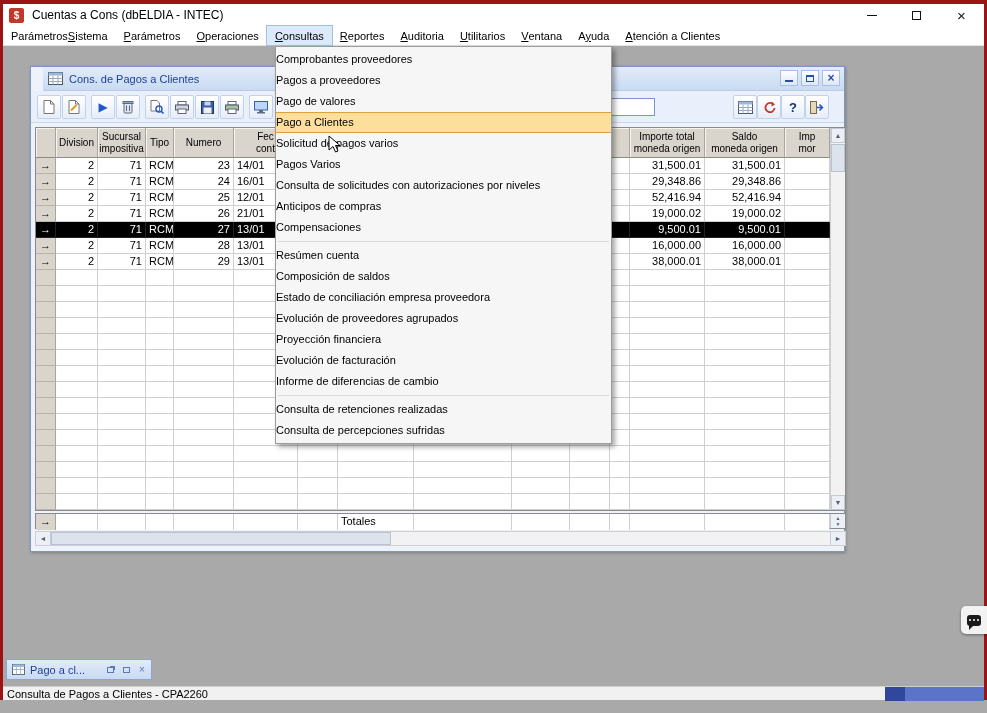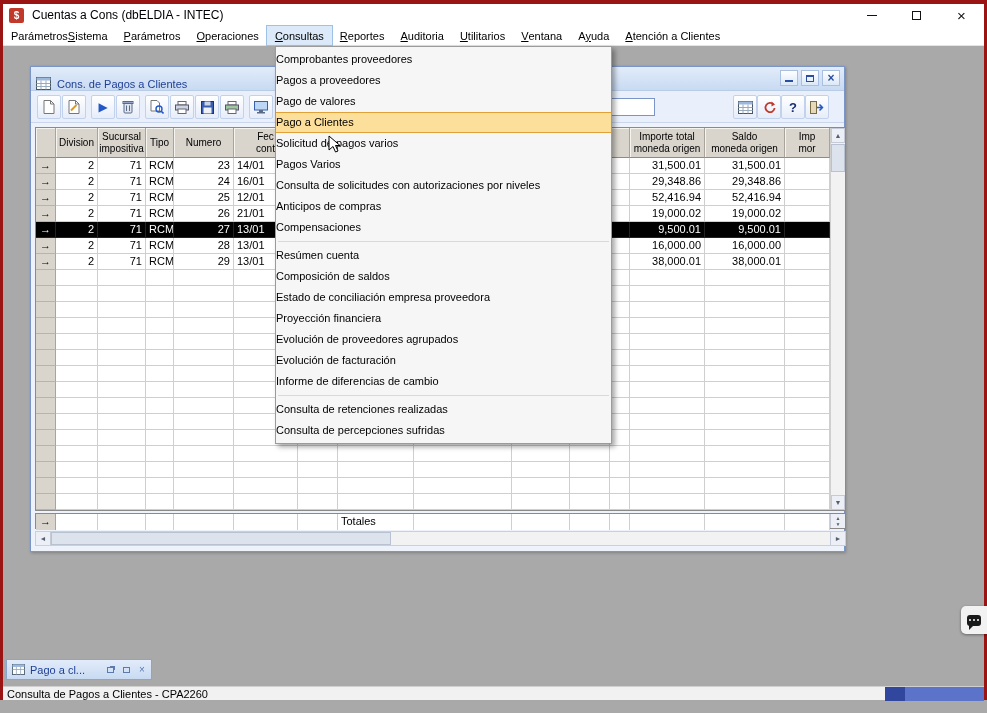--- a/index.html
+++ b/index.html
@@ -20,21 +20,21 @@
   .i-maxb{width:9px;height:9px;border:1px solid #111}
   .wc.close{font-size:15px;line-height:1}
 
   .menubar{position:absolute;left:3px;top:26px;width:981px;height:20px;background:#fff;border-bottom:1px solid #e3e3e3;display:flex;font-size:11px}
   .mb-item{padding:0 8px;display:flex;align-items:center;white-space:nowrap}
   .mb-item.open{background:#dce9f9;outline:1px solid #9ec1e8}
 
   .mdi{position:absolute;left:3px;top:46px;width:981px;height:640px;background:var(--mdi-bg);overflow:hidden}
 
   .child-window{position:absolute;left:27px;top:20px;width:815px;height:486px;background:#eef3fb;border:1px solid var(--child-border);box-shadow:1px 1px 3px rgba(0,0,0,.25)}
-  .cw-titlebar{position:absolute;left:0;top:0;right:0;height:24px;background:linear-gradient(var(--child-title-from),var(--child-title-to));border-bottom:1px solid #b8cce6;display:flex;align-items:flex-end}
+  .cw-titlebar{position:absolute;left:12px;top:0;right:0;height:24px;background:linear-gradient(var(--child-title-from),var(--child-title-to));border-bottom:1px solid #b8cce6;display:flex;align-items:center}
   .cw-icon{margin-left:5px;display:flex;flex:0 0 auto}
   .cw-title{margin-left:6px;font-size:11px;color:var(--accent-text);white-space:nowrap}
   .cw-btns{position:absolute;right:4px;top:3px;display:flex;gap:3px}
   .cwb{width:18px;height:16px;border:1px solid #a9c0e2;background:linear-gradient(#fff,#dbe8f8);display:flex;align-items:center;justify-content:center;color:#2b4fa0}
   .i-min{width:8px;height:2px;background:#2b4fa0;align-self:flex-end;margin-bottom:3px}
   .i-max{width:8px;height:7px;border:1px solid #2b4fa0;border-top-width:2px}
   .i-close{font-size:12px;font-weight:bold;line-height:1}
 
   .cw-toolbar{position:absolute;left:0;top:24px;right:0;height:32px;background:var(--toolbar-bg);border-bottom:1px solid #c9d6ec}
   .tbtn{position:absolute;top:4px;width:24px;height:24px;border:1px solid #c3d2ec;border-radius:2px;background:linear-gradient(#ffffff,#e6edf9);display:flex;align-items:center;justify-content:center}
@@ -710,22 +710,22 @@
     <div class="dd-item hl">Pago a Clientes</div>
     <div class="dd-item">Solicitud de pagos varios</div>
     <div class="dd-item">Pagos Varios</div>
     <div class="dd-item">Consulta de solicitudes con autorizaciones por niveles</div>
     <div class="dd-item">Anticipos de compras</div>
     <div class="dd-item">Compensaciones</div>
     <div class="dd-sep"></div>
     <div class="dd-item">Resúmen cuenta</div>
     <div class="dd-item">Composición de saldos</div>
     <div class="dd-item">Estado de conciliación empresa proveedora</div>
+    <div class="dd-item">Evolución de proveedores agrupados</div>
     <div class="dd-item">Proyección financiera</div>
-    <div class="dd-item">Evolución de proveedores agrupados</div>
     <div class="dd-item">Evolución de facturación</div>
     <div class="dd-item">Informe de diferencias de cambio</div>
     <div class="dd-sep"></div>
     <div class="dd-item">Consulta de retenciones realizadas</div>
     <div class="dd-item">Consulta de percepciones sufridas</div>
   </div>
 
 <div class="statusbar">
   <span class="sb-text">Consulta de Pagos a Clientes - CPA2260</span>
   <span class="sb-seg1"></span>

